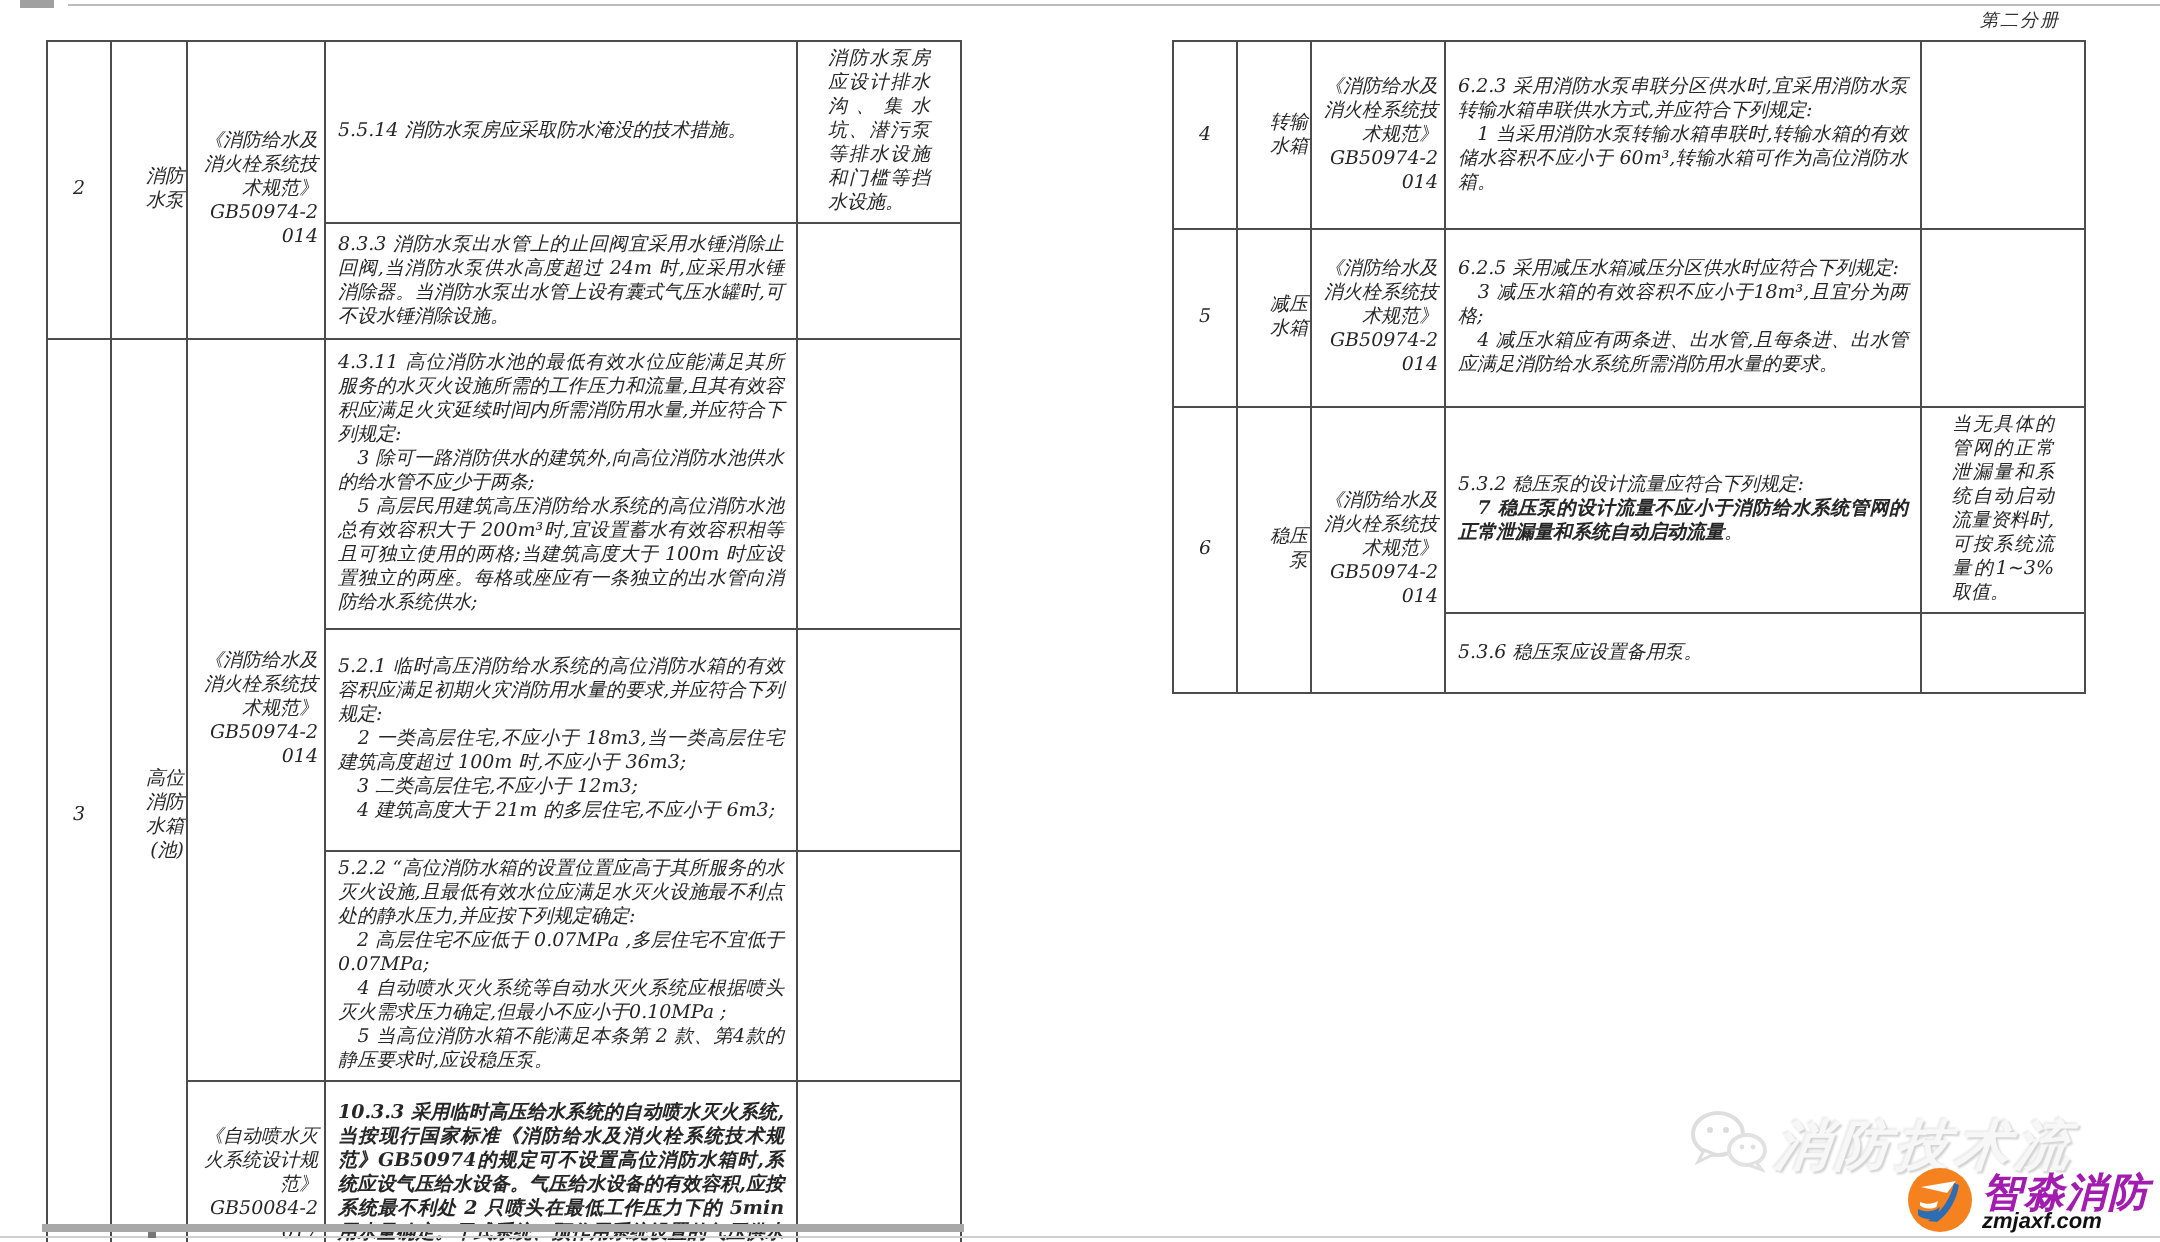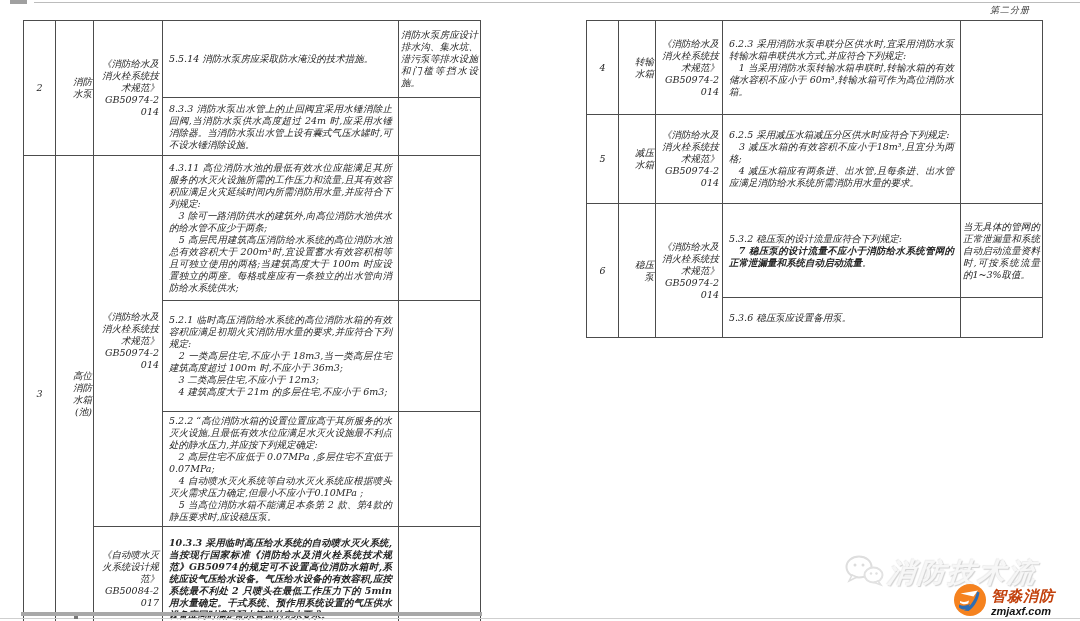--- a/index.html
+++ b/index.html
@@ -18,36 +18,36 @@
   #left-table{left:23px;top:20px;width:457px;}
   #right-table{left:586px;top:20px;width:456px;}
   table.reg td{
     border:1px solid #4c4c4c;vertical-align:middle;white-space:pre-wrap;
     font-size:9.5px;line-height:12px;overflow:hidden;word-break:break-all;
   }
   .c-no{text-align:center;font-size:10px;}
   .c-name{text-align:right;padding:16px 1px;}
   .c-std{padding:2px 3px 2px 6px;text-align:right;}
   .c-clause{padding:3px 6px;text-align:justify;margin-top:44px;}
-  .c-note{padding:3px 2px;text-align:justify;}
+  .c-note{padding:3px 15px;text-align:justify;}
   .b{font-weight:bold;}
 
   .cut-edge{position:absolute;left:21px;top:612px;width:461px;height:4px;background:#a8a8a8;}
   .bottom-rule{position:absolute;left:0;top:618px;width:1080px;height:1px;background:#cfcfcf;}
   .bottom-tick{position:absolute;left:74px;top:616px;width:4px;height:3px;background:#777;}
 
   .watermark{position:absolute;left:843px;top:554px;display:flex;align-items:center;gap:3px;}
   .wm-text{
     font-size:27px;letter-spacing:3px;font-weight:bold;color:#f7f7f7;
     text-shadow:1px 1px 1px #d2d2d2,-1px -1px 1px #ededed;
     transform:skewX(-6deg);white-space:nowrap;
   }
   .logo{position:absolute;left:953px;top:583px;display:flex;align-items:center;gap:4px;}
   .logo-text{display:flex;flex-direction:column;justify-content:center;}
-  .logo-name{font-size:15px;font-weight:bold;line-height:17px;letter-spacing:1px;color:#c2410c;
+  .logo-name{font-size:20px;font-weight:bold;line-height:17px;letter-spacing:1px;color:#a21caf;
     font-family:"DejaVu Sans","Liberation Sans",sans-serif;}
   .logo-site{font-size:11px;font-weight:bold;line-height:12px;color:#111;
     font-family:"Liberation Sans","DejaVu Sans",sans-serif;}
 </style>
 </head>
 <body>
 
 <div class="page">
 
   <div class="top-rule"></div>

